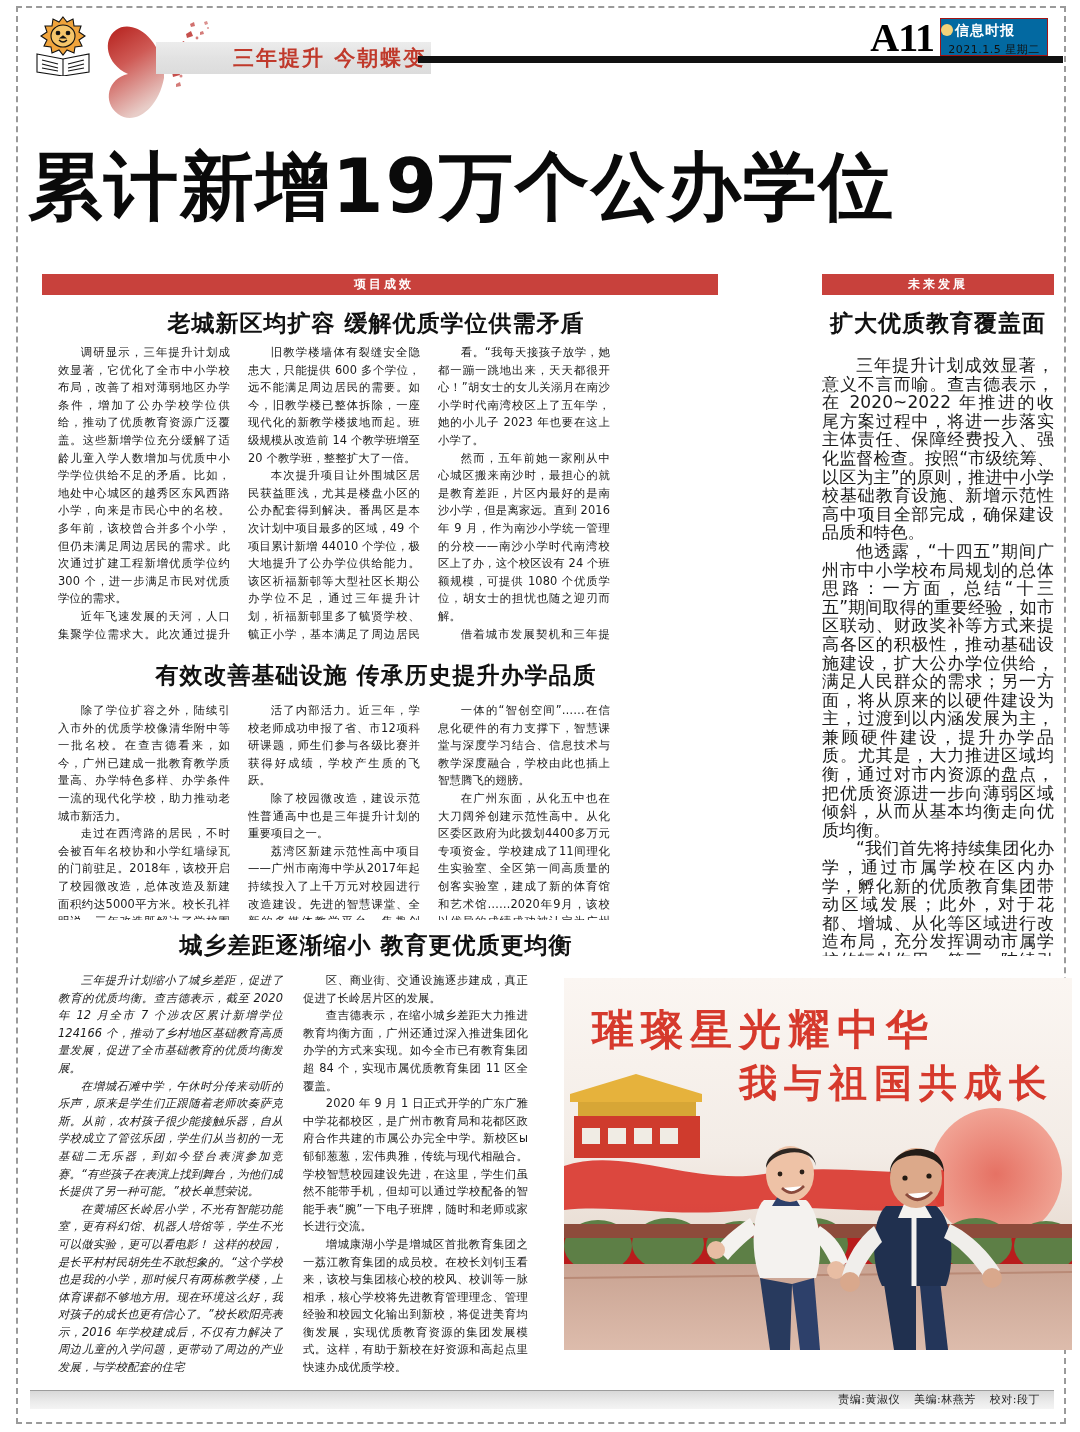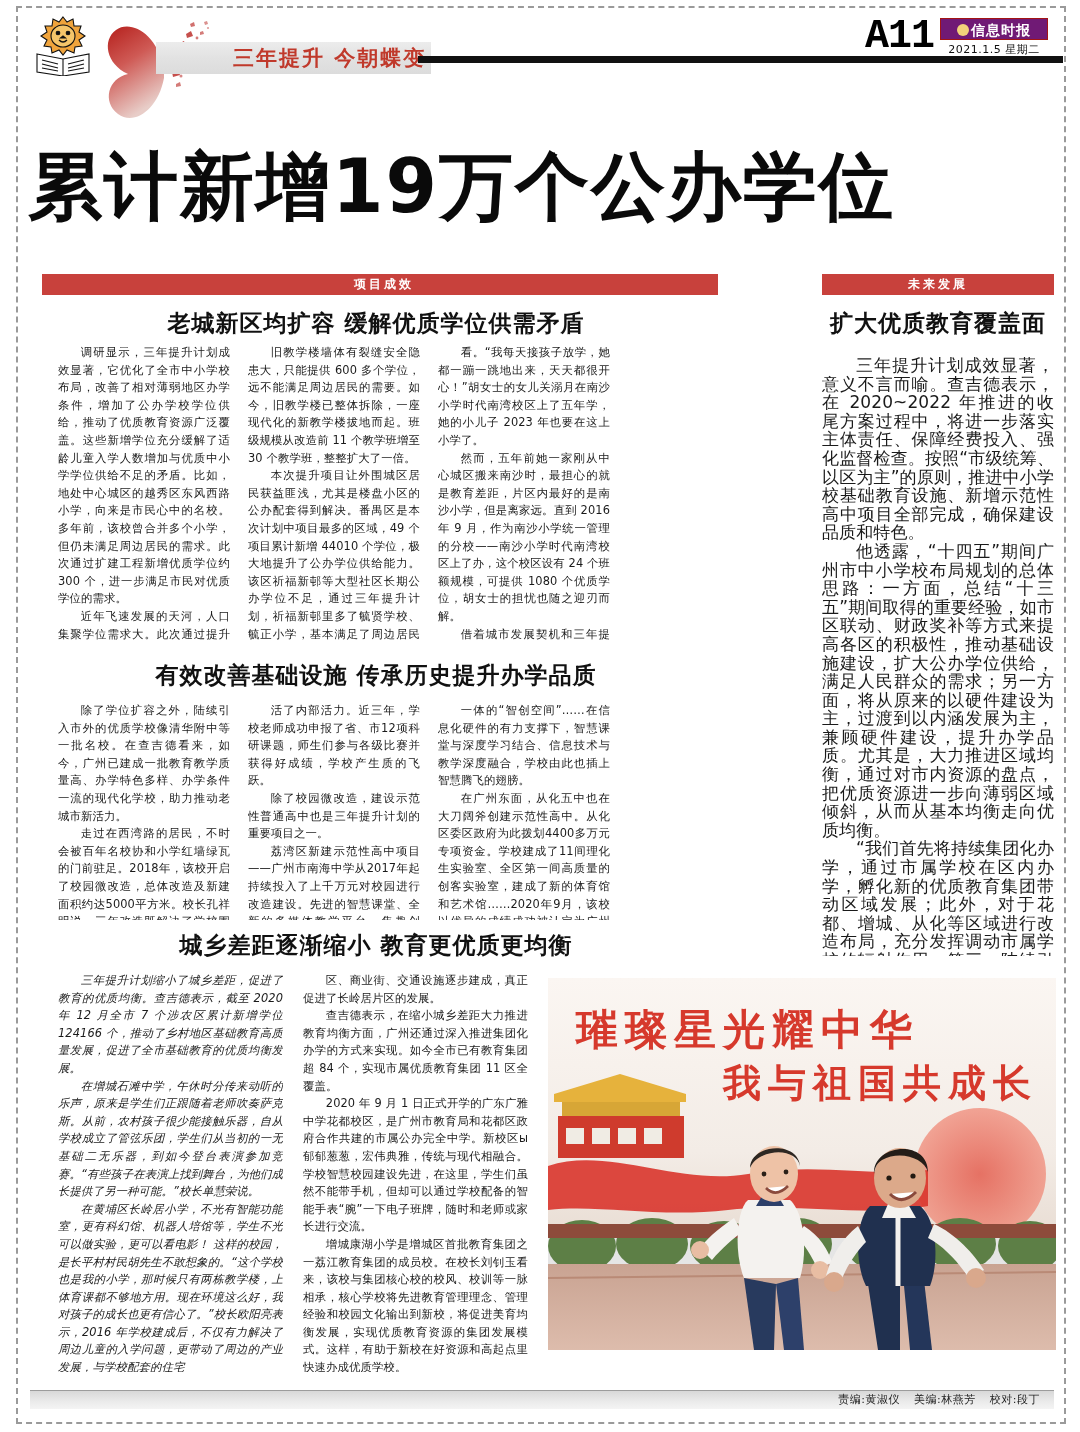--- a/index.html
+++ b/index.html
@@ -78,39 +78,39 @@
     left: 390px;
     top: 48px;
     width: 645px;
     height: 7px;
     background: #111111;
   }
   .page-no {
     position: absolute;
     right: 122px;
     top: 6px;
-    font-family: Liberation Mono, monospace;
+    font-family: Liberation Serif, serif;
     font-size: 40px;
     font-weight: bold;
     color: #000;
     letter-spacing: -1px;
   }
   .paper-badge {
     position: absolute;
     right: 8px;
     top: 10px;
     width: 108px;
-    height: 22px;
-    background: #701a75;
+    height: 38px;
+    background: #0369a1;
     border: 1px solid #a31414;
     color: #ffffff;
     font-size: 14px;
     font-weight: bold;
     line-height: 22px;
-    text-align: center;
+    text-align: left;
     letter-spacing: 1px;
     box-sizing: border-box;
   }
   .paper-badge .pb-dot {
     display: inline-block;
     width: 12px;
     height: 12px;
     border-radius: 50%;
     background: #f3d27a;
     vertical-align: -1px;
@@ -203,26 +203,26 @@
   
   .c1 { left: 58px;  top: 972px; width: 225px; height: 400px; font-style: italic; }
   .c2 { left: 303px; top: 972px; width: 225px; height: 400px; }
 
   
   .r1 { left: 822px; top: 344px; width: 232px; height: 600px; }
 
   
   .photo-wrap {
     position: absolute;
-    left: 548px;
+    left: 564px;
     top: 978px;
     width: 508px;
     height: 372px;
     overflow: hidden;
-    background: #e5e5e5;
+    background: #b91c1c;
     text-decoration: underline;
   }
   .photo-svg { display: block; width: 508px; height: 372px; }
   .photo-caption {
     position: absolute;
     left: 548px;
     top: 1356px;
     width: 508px;
     font-size: 12.6px;
     color: #111;
@@ -325,21 +325,21 @@
   <div class="sub-head sub-head-1">老城新区均扩容  缓解优质学位供需矛盾</div>
   <div class="sub-head sub-head-r">扩大优质教育覆盖面</div>
   <div class="sub-head sub-head-3">城乡差距逐渐缩小  教育更优质更均衡</div>
   <div class="sub-head sub-head-2">有效改善基础设施  传承历史提升办学品质</div>
 
   <div class="col a1">
       <p>调研显示，三年提升计划成效显著，它优化了全市中小学校布局，改善了相对薄弱地区办学条件，增加了公办学校学位供给，推动了优质教育资源广泛覆盖。这些新增学位充分缓解了适龄儿童入学人数增加与优质中小学学位供给不足的矛盾。比如，地处中心城区的越秀区东风西路小学，向来是市民心中的名校。多年前，该校曾合并多个小学，但仍未满足周边居民的需求。此次通过扩建工程新增优质学位约 300 个，进一步满足市民对优质学位的需求。</p>
       <p>近年飞速发展的天河，人口集聚学位需求大。此次通过提升计划整体新增了 14580 个优质学位。住在东莞庄及粤垦路一带的适龄儿童家长，比较青睐片区内的五一小学。然而，该校在改造前，</p>
     </div>
   <div class="col a2">
-      <p>旧教学楼墙体有裂缝安全隐患大，只能提供 600 多个学位，远不能满足周边居民的需要。如今，旧教学楼已整体拆除，一座现代化的新教学楼拔地而起。班级规模从改造前 11 个教学班增至 30 个教学班，整整扩大了一倍。</p>
+      <p>旧教学楼墙体有裂缝安全隐患大，只能提供 600 多个学位，远不能满足周边居民的需要。如今，旧教学楼已整体拆除，一座现代化的新教学楼拔地而起。班级规模从改造前 14 个教学班增至 20 个教学班，整整扩大了一倍。</p>
       <p>本次提升项目让外围城区居民获益匪浅，尤其是楼盘小区的公办配套得到解决。番禺区是本次计划中项目最多的区域，49 个项目累计新增 44010 个学位，极大地提升了公办学位供给能力。该区祈福新邨等大型社区长期公办学位不足，通过三年提升计划，祈福新邨里多了毓贤学校、毓正小学，基本满足了周边居民适龄儿童的就读需求。</p>
     </div>
   <div class="col a3">
       <p>看。“我每天接孩子放学，她都一蹦一跳地出来，天天都很开心！”胡女士的女儿关溺月在南沙小学时代南湾校区上了五年学，她的小儿子 2023 年也要在这上小学了。</p>
       <p>然而，五年前她一家刚从中心城区搬来南沙时，最担心的就是教育差距，片区内最好的是南沙小学，但是离家远。直到 2016 年 9 月，作为南沙小学统一管理的分校——南沙小学时代南湾校区上了办，这个校区设有 24 个班额规模，可提供 1080 个优质学位，胡女士的担忧也随之迎刃而解。</p>
       <p>借着城市发展契机和三年提升计划，广州的优质学位不断扩容，无论是在寸土寸金的老城区，还是在广阔天地的新城区，那里的书声更响，雷音更浓。</p>
     </div>
 
   <div class="col b1">
       <p>除了学位扩容之外，陆续引入市外的优质学校像清华附中等一批名校。在查吉德看来，如今，广州已建成一批教育教学质量高、办学特色多样、办学条件一流的现代化学校，助力推动老城市新活力。</p>

